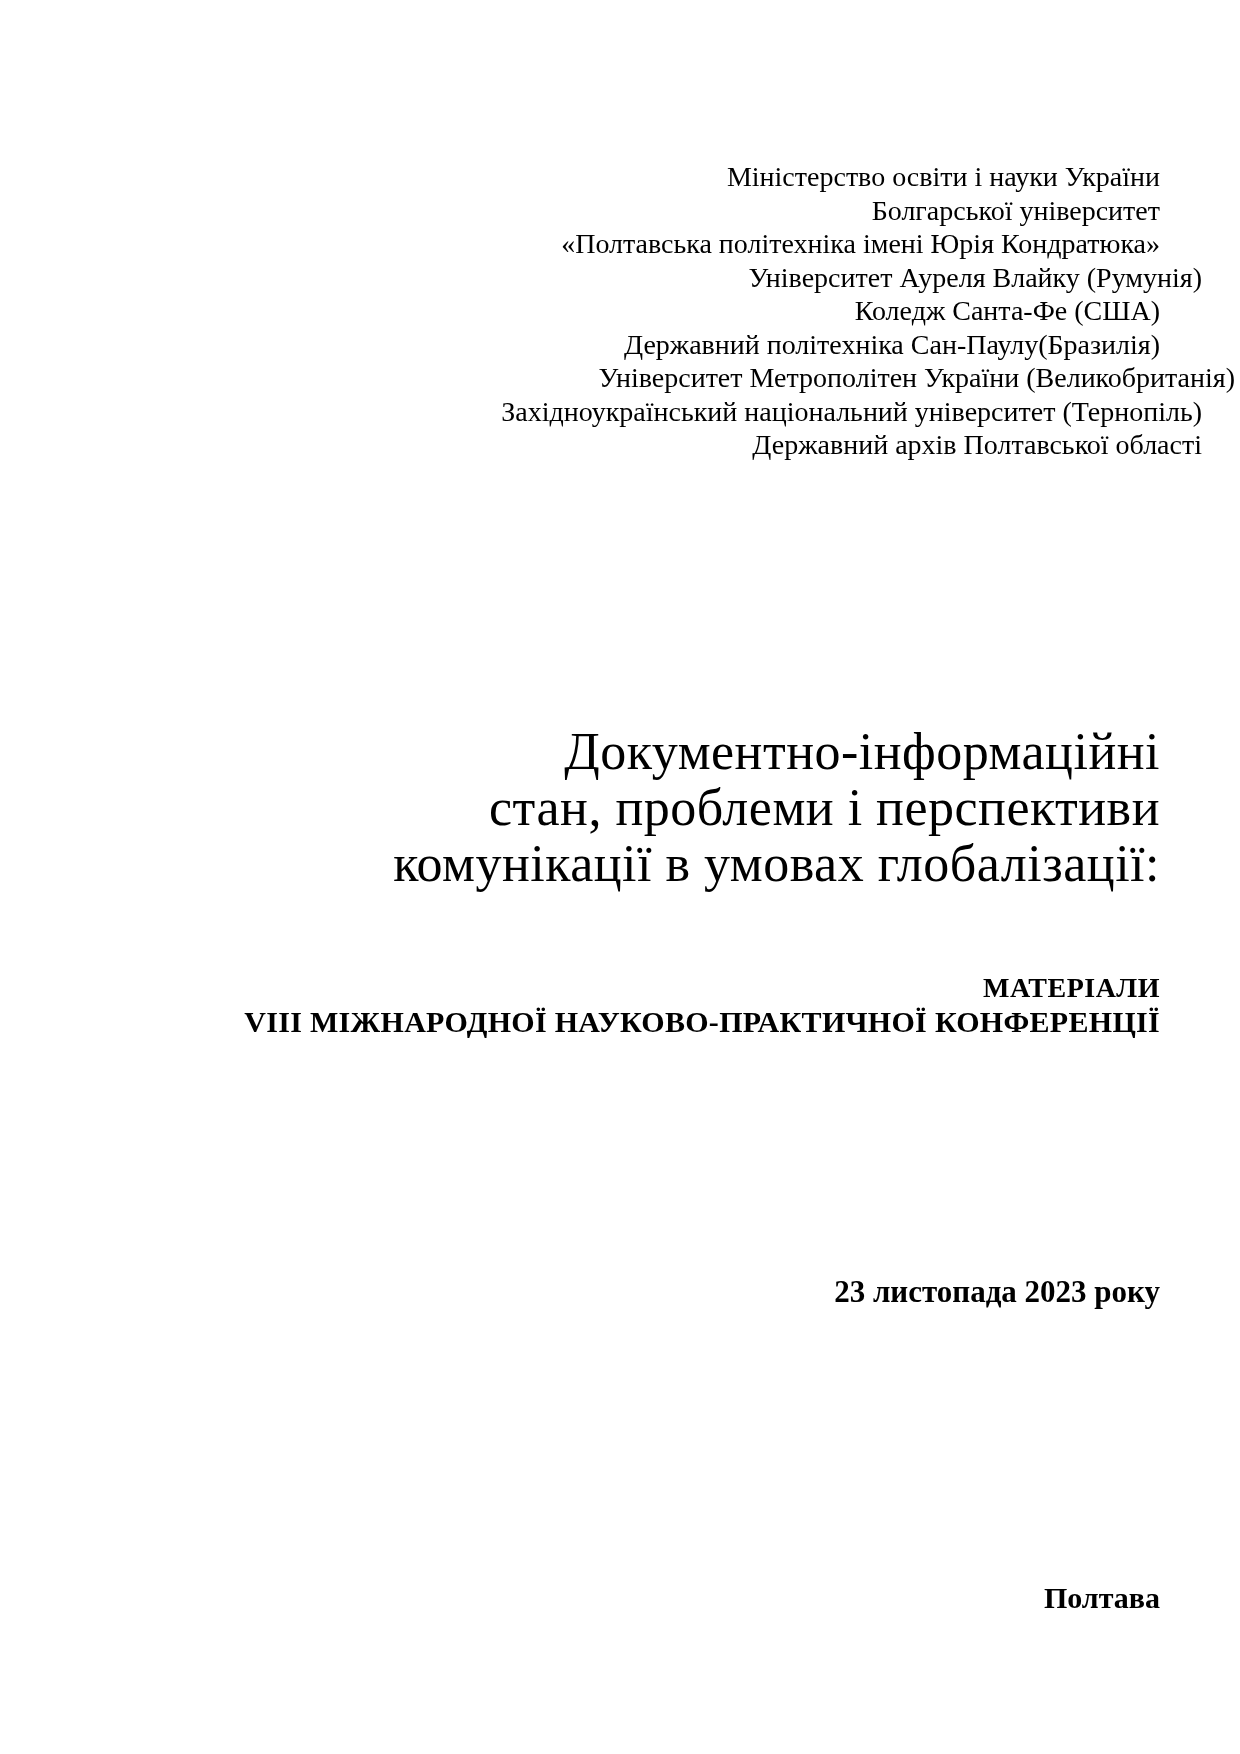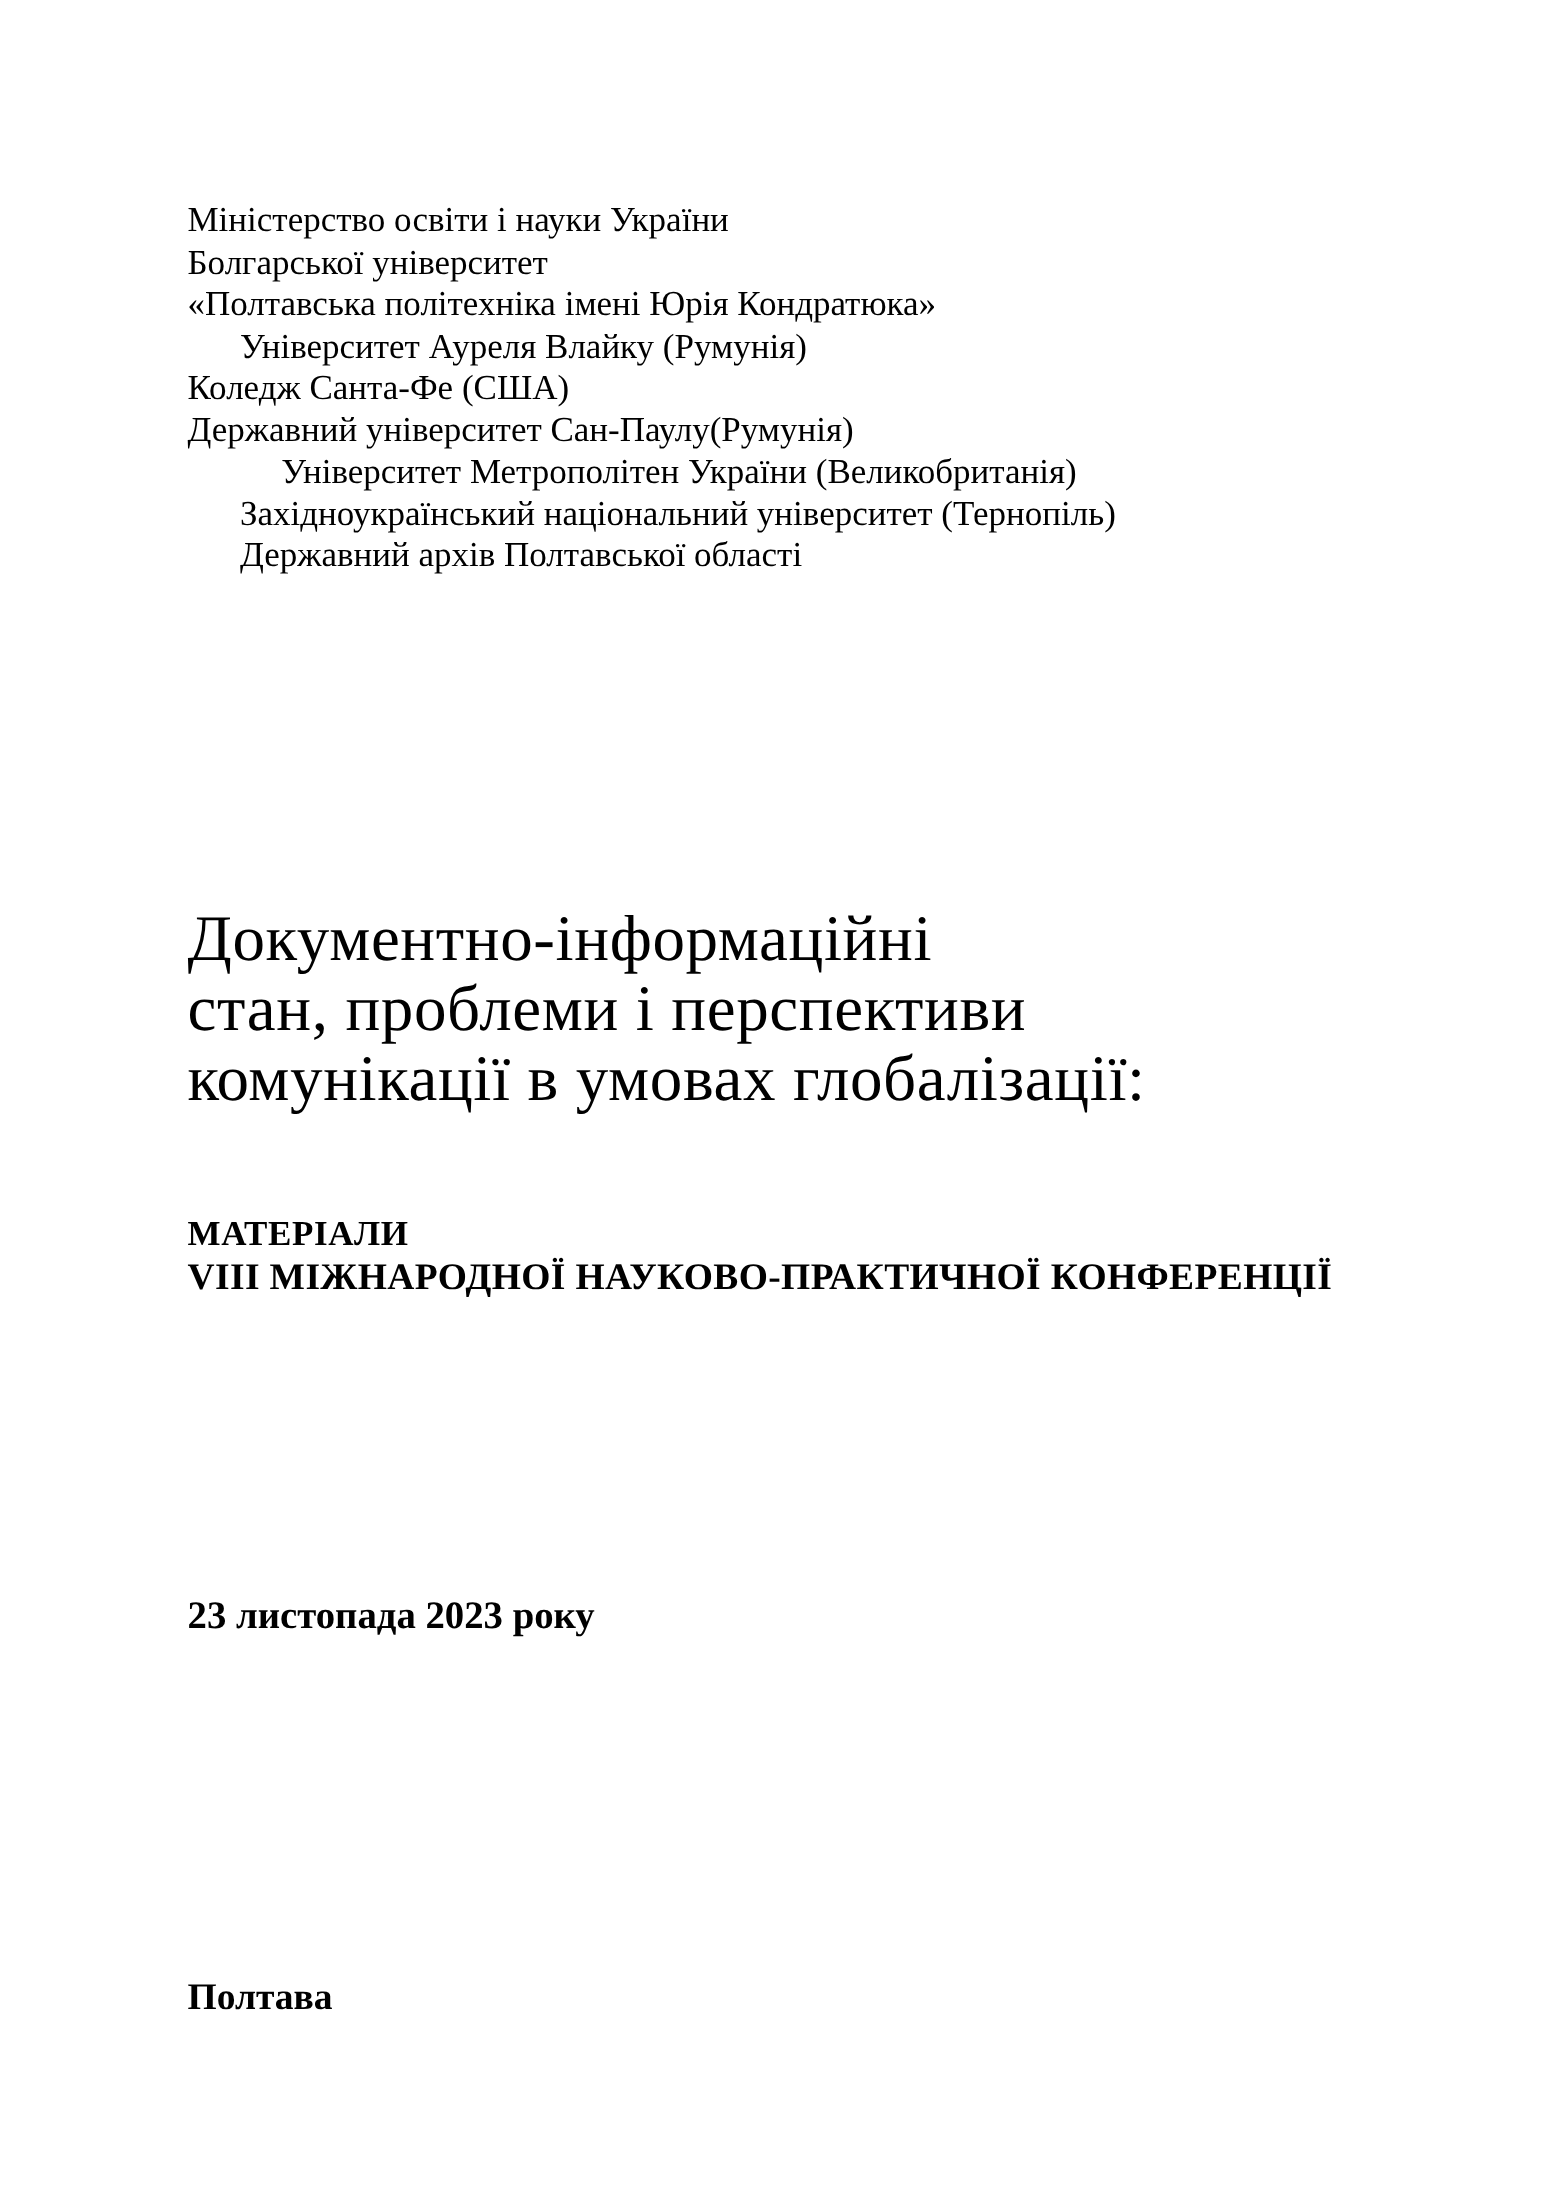--- a/index.html
+++ b/index.html
@@ -18,21 +18,21 @@
   .page {
     position: absolute;
     inset: 0;
     background: #ffffff;
   }
   
   .block {
     position: absolute;
     left: 150px;
     width: 1010px;
-    text-align: left;
+    text-align: right;
   }
   .institutions {
     top: 160px;
     font-size: 28px;
     line-height: 33.5px;
     font-weight: normal;
   }
   .inst-line { white-space: nowrap; }
   
   .inst-line.shift-a { transform: translateX(42px); }
@@ -81,21 +81,21 @@
 <body>
 
 <div class="page">
 
   <header class="block institutions">
     <div class="inst-line">Міністерство освіти і науки України</div>
     <div class="inst-line">Болгарської університет</div>
     <div class="inst-line">«Полтавська політехніка імені Юрія Кондратюка»</div>
     <div class="inst-line shift-a">Університет Ауреля Влайку (Румунія)</div>
     <div class="inst-line">Коледж Санта-Фе (США)</div>
-    <div class="inst-line">Державний університет Сан-Паулу(Румунія)</div>
+    <div class="inst-line">Державний політехніка Сан-Паулу(Бразилія)</div>
     <div class="inst-line shift-b">Університет Метрополітен України (Великобританія)</div>
     <div class="inst-line shift-a">Західноукраїнський національний університет (Тернопіль)</div>
     <div class="inst-line shift-a">Державний архів Полтавської області</div>
   </header>
 
   <h1 class="block main-title">
     <span>Документно-інформаційні</span>
     <span>стан, проблеми і перспективи</span>
     <span>комунікації в умовах глобалізації:</span>
   </h1>

